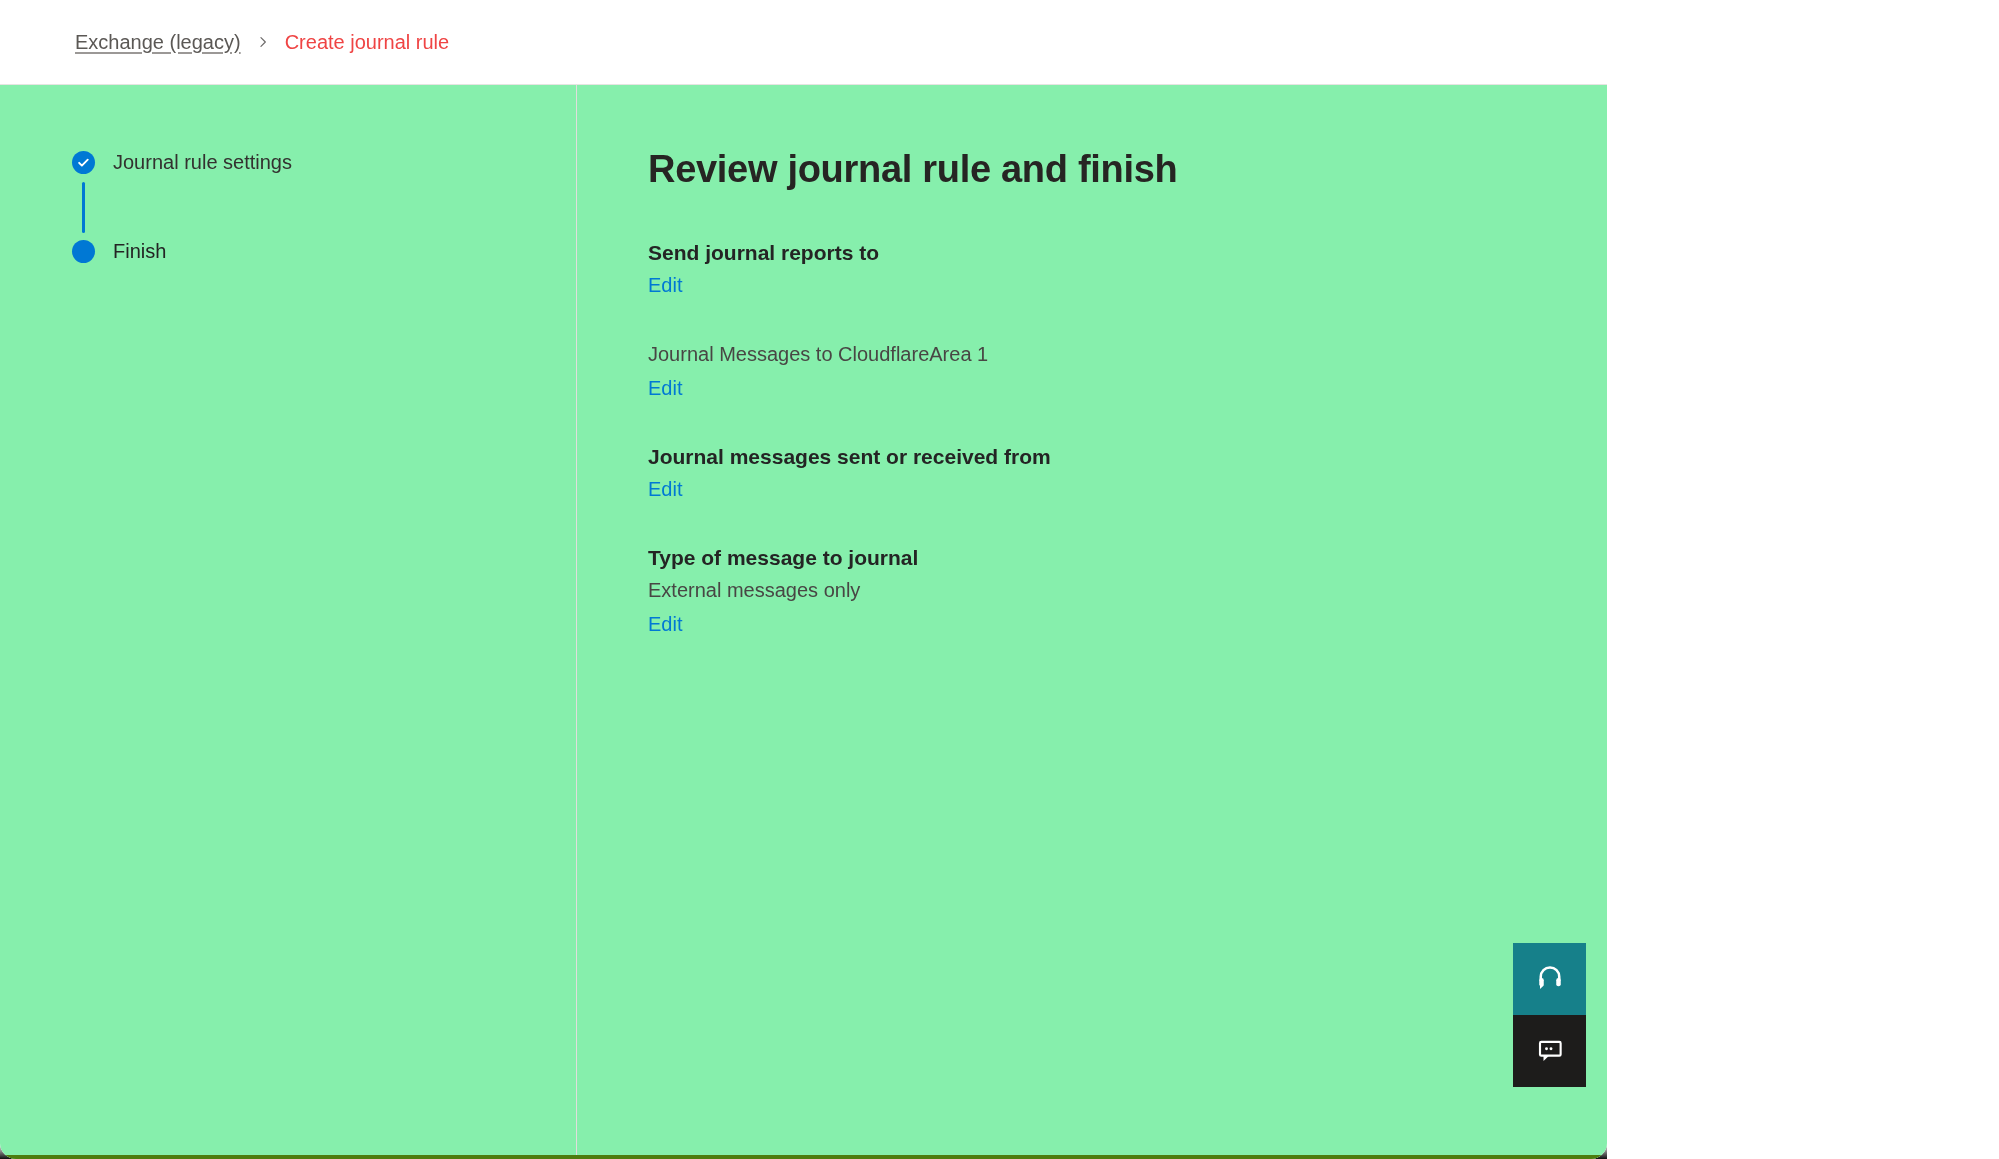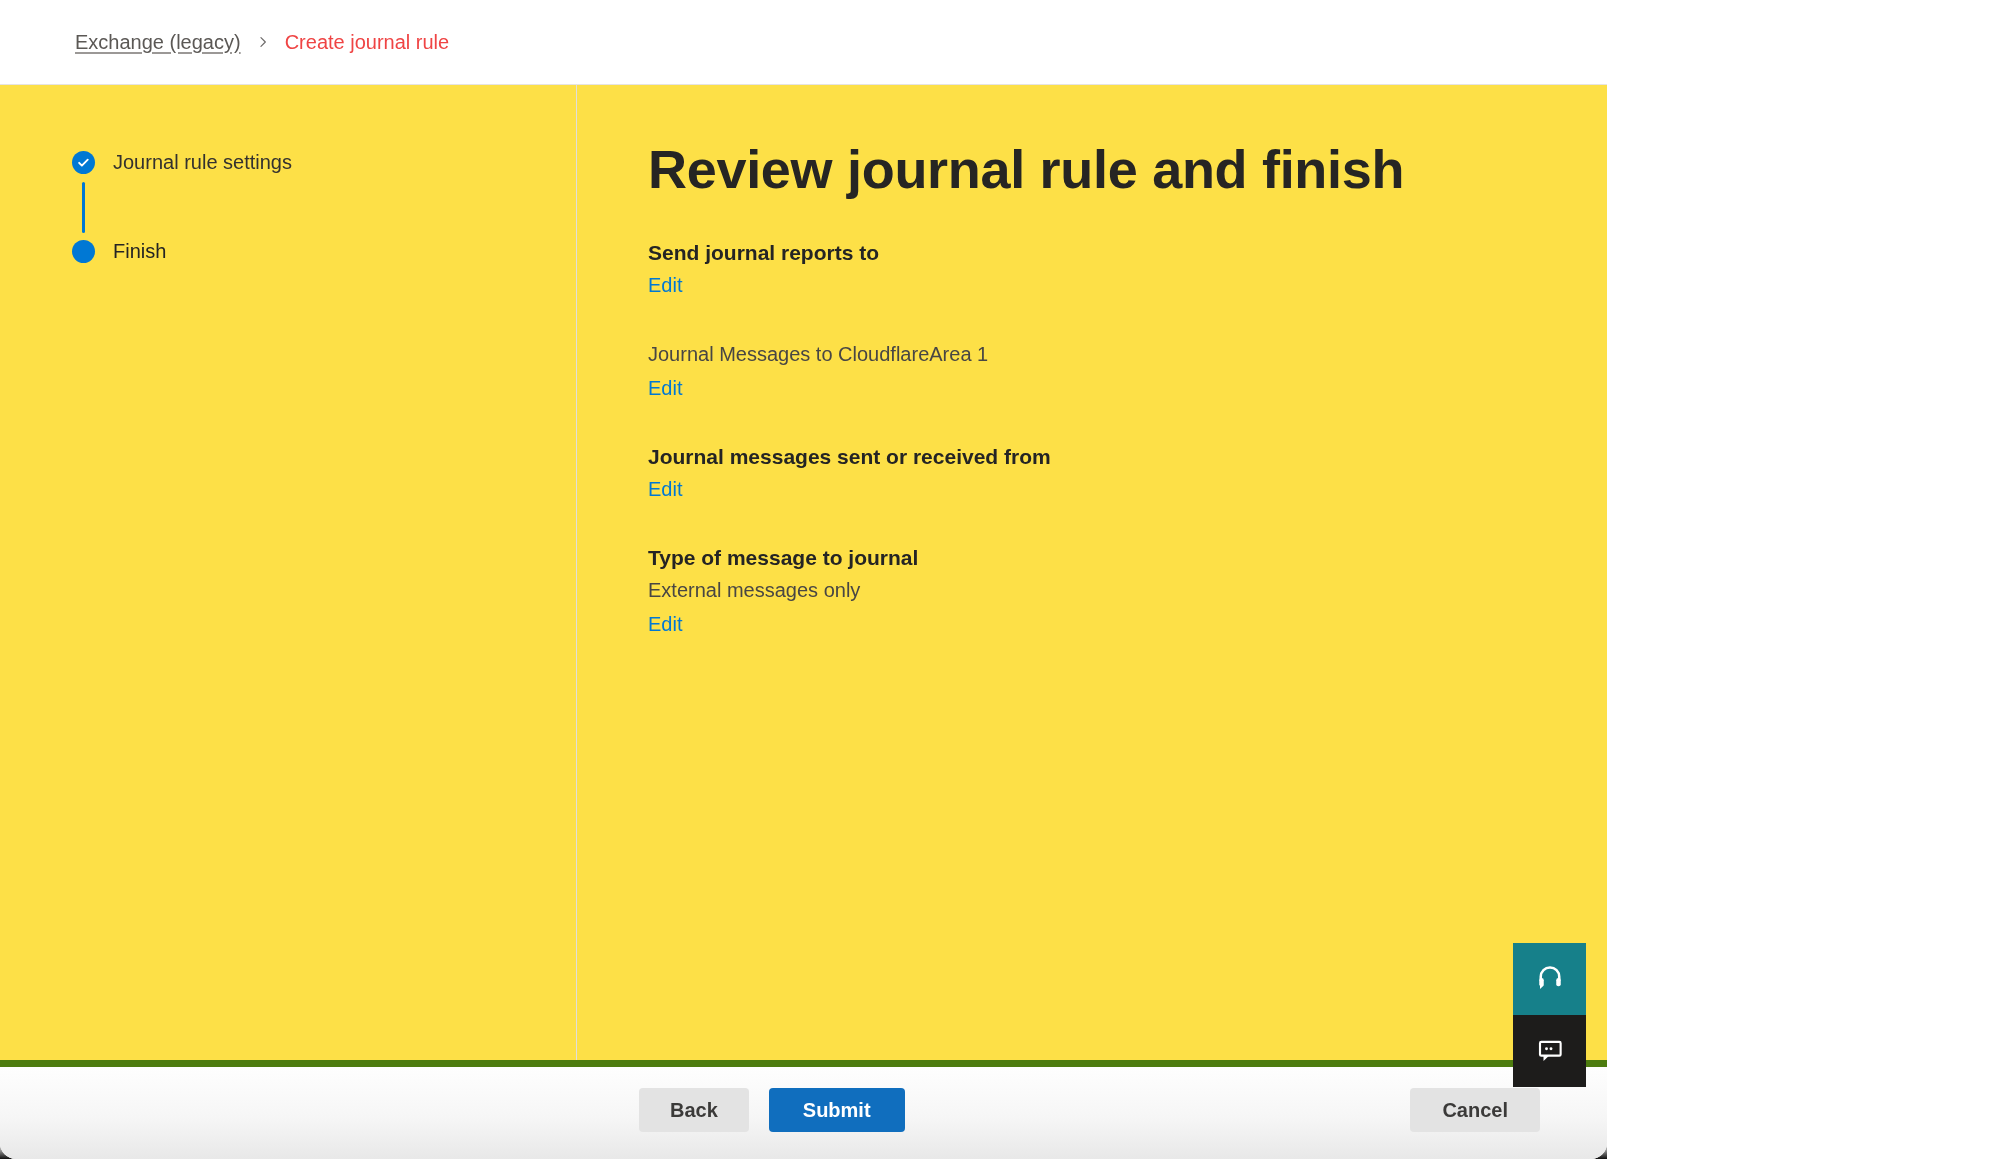--- a/index.html
+++ b/index.html
@@ -32,21 +32,21 @@
     font-size:20px; color:#5b5855;
     text-decoration:underline;
     text-decoration-color:#9b9896;
     text-underline-offset:3px;
     cursor:pointer;
   }
   .crumb-sep { display:flex; align-items:center; margin:0 15px; }
   .crumb-current { font-size:20px; color:#ef4444; }
 
   
-  .body-row { flex:1; display:flex; min-height:0; border-bottom:7px solid #4d7c0f; background:#fde047; }
+  .body-row { flex:1; display:flex; min-height:0; border-bottom:4px solid #4d7c0f; background:#86efac; }
 
   .steps-panel {
     flex:none; width:577px;
     border-right:1px solid #e0dedc;
     padding:66px 0 0 72px;
   }
   .step-row { display:flex; align-items:center; gap:18px; cursor:pointer; }
   .step-circle {
     flex:none; width:23px; height:23px; border-radius:50%;
     background:#0078d4;
@@ -55,21 +55,21 @@
   .step-label { font-size:20px; color:#33312f; white-space:nowrap; }
   .step-row.current .step-label { font-weight:normal; color:#242424; }
   .step-connector {
     width:3px; height:51px; background:#0078d4;
     margin:8px 0 7px 10px; border-radius:2px;
   }
 
   .content { flex:1; padding:56px 40px 0 71px; }
   .page-title {
     margin:0 0 43px 0;
-    font-size:54px; line-height:56px;
+    font-size:38px; line-height:56px;
     font-weight:bold; letter-spacing:-0.3px;
     color:#262523;
   }
   .review-section { margin-bottom:43px; }
   .section-label {
     font-size:21px; line-height:26px; font-weight:bold;
     color:#242424; margin:8px 0 6px 0;
   }
   .section-value {
     font-size:20px; line-height:26px;
@@ -162,27 +162,20 @@
         </section>
 
         <section class="review-section">
           <div class="section-label">Type of message to journal</div>
           <div class="section-value">External messages only</div>
           <span class="edit-link">Edit</span>
         </section>
       </main>
     </div>
 
-    <footer class="footer-bar">
-      <div class="footer-left">
-        <button class="btn btn-neutral">Back</button>
-        <button class="btn btn-primary">Submit</button>
-      </div>
-      <button class="btn btn-neutral btn-cancel">Cancel</button>
-    </footer>
   </div>
 
   <div class="floating-stack">
     <button class="float-btn support">
       <span>
         <svg width="30" height="30" viewBox="0 0 24 24">
           <path d="M4.6 13.2v-2.2a7.4 7.4 0 0 1 14.8 0v2.2" fill="none" stroke="#ffffff" stroke-width="2" stroke-linecap="round"></path>
           <rect x="3.4" y="12" width="3.6" height="6.6" rx="1.7" fill="#ffffff"></rect>
           <rect x="17" y="12" width="3.6" height="6.6" rx="1.7" fill="#ffffff"></rect>
           <path d="M7 18l-3 2.8v-4.6z" fill="#ffffff"></path>

